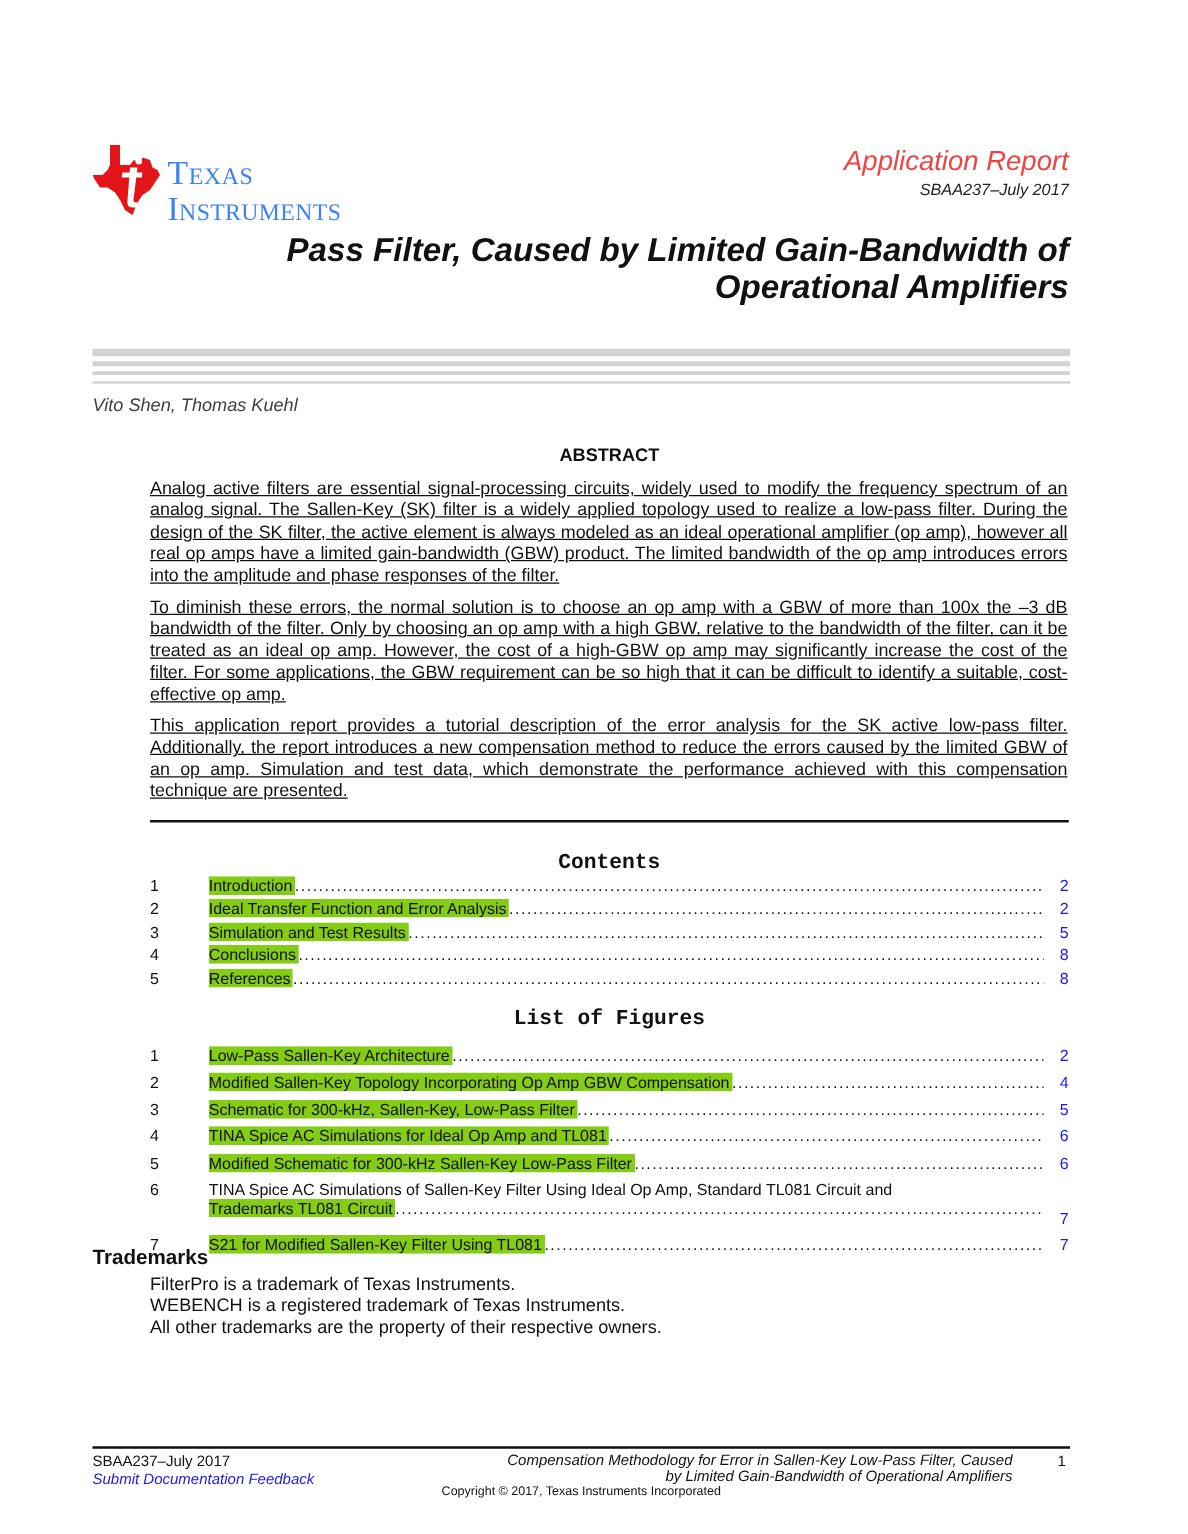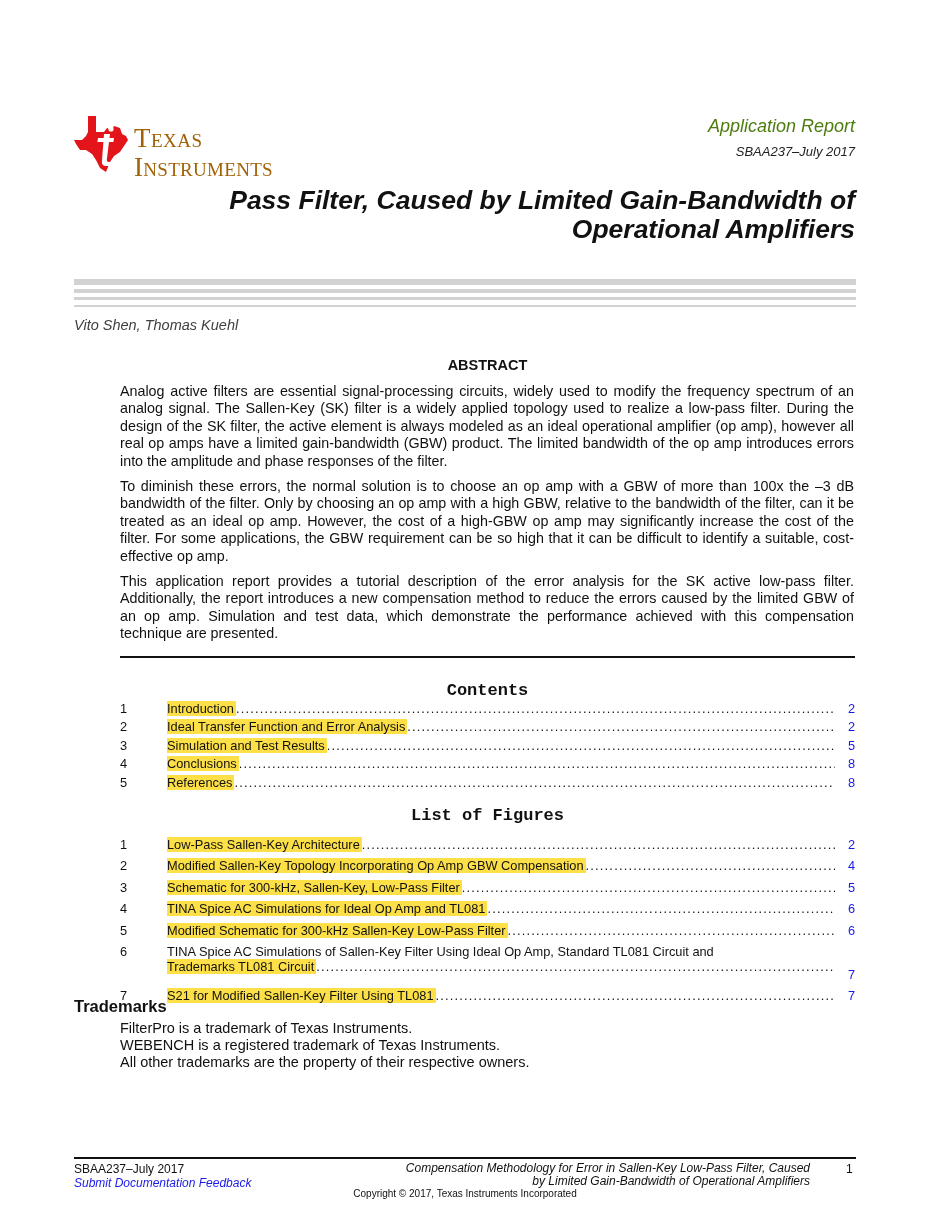--- a/index.html
+++ b/index.html
@@ -2,48 +2,48 @@
 <html><head>
 <meta charset="utf-8">
 <style>
   html, body { margin: 0; padding: 0; background: #ffffff; }
   body { width: 950px; height: 1227px; position: relative; overflow: hidden; color: #111; font-family: "Liberation Sans", sans-serif; }
   .abs { position: absolute; }
 
   
   .logo { left: 74px; top: 116px; width: 240px; height: 60px; }
   .logo-mark { position: absolute; left: 0; top: 0; width: 54px; height: 56px; }
-  .logo-text { position: absolute; left: 60px; top: 9px; font-family: "Liberation Serif", serif; color: #a16207; line-height: 1; }
+  .logo-text { position: absolute; left: 60px; top: 9px; font-family: "Liberation Serif", serif; color: #3b82f6; line-height: 1; }
   .logo-text .l1 { font-size: 23px; letter-spacing: 0.5px; }
   .logo-text .l2 { font-size: 23px; letter-spacing: 0.3px; margin-top: 2px; }
   .logo-text .big { font-size: 27px; }
 
-  .report-type { right: 95px; top: 116px; font-style: italic; font-size: 18px; color: #4d7c0f; text-align: right; }
+  .report-type { right: 95px; top: 116px; font-style: italic; font-size: 22px; color: #ef4444; text-align: right; }
   .report-id { right: 95px; top: 144px; font-style: italic; font-size: 13px; color: #222; text-align: right; }
 
   .title { right: 95px; top: 186px; width: 800px; text-align: right; font-weight: bold; font-style: italic; font-size: 26.5px; line-height: 29px; color: #111; }
 
   .rules { left: 74px; top: 279px; width: 782px; }
   .rule { background: #d2d2d2; width: 100%; }
 
   .authors { left: 74px; top: 317px; font-style: italic; font-size: 14.5px; color: #404040; }
 
   .abstract-head { left: 0; width: 975px; top: 357px; text-align: center; font-weight: bold; font-size: 14.5px; }
   .abstract { left: 120px; top: 383px; width: 735px; font-size: 14.3px; line-height: 17.4px; text-align: justify; }
-  .abstract p { margin: 0 1px 8px 0; }
+  .abstract p { margin: 0 1px 8px 0; text-decoration: underline; }
 
   .hr-black { left: 120px; top: 656px; width: 735px; height: 2px; background: #111; }
 
   .section-head { left: 120px; width: 735px; text-align: center; font-weight: bold; font-size: 17px; font-family: Liberation Mono, monospace; }
 
   .toc { left: 120px; width: 735px; font-size: 12.8px; }
   .toc-row { position: relative; display: flex; align-items: flex-end; }
   .toc-num { width: 47px; flex: 0 0 47px; }
   .toc-body { flex: 1 1 auto; display: flex; align-items: flex-end; overflow: hidden; }
-  .toc-label { white-space: nowrap; padding-right: 2px; background: #fde047; }
+  .toc-label { white-space: nowrap; padding-right: 2px; background: #84cc16; }
   .toc-dots { flex: 1 1 auto; overflow: hidden; white-space: nowrap; letter-spacing: 1.2px; }
   .toc-page { color: #1a1ae6; width: 20px; text-align: right; flex: 0 0 20px; }
 
   .tm-head { left: 74px; top: 997px; font-weight: bold; font-size: 16.5px; }
   .tm-body { left: 120px; top: 1020px; font-size: 14.5px; line-height: 17.2px; }
 
   .footer-rule { left: 74px; top: 1157px; width: 782px; height: 2px; background: #111; }
   .foot-left { left: 74px; top: 1162px; font-size: 12px; line-height: 14px; }
   .foot-left .link { color: #1a1ae6; font-style: italic; }
   .foot-center { left: 330px; width: 480px; top: 1162px; text-align: right; font-style: italic; font-size: 12px; line-height: 13px; }

